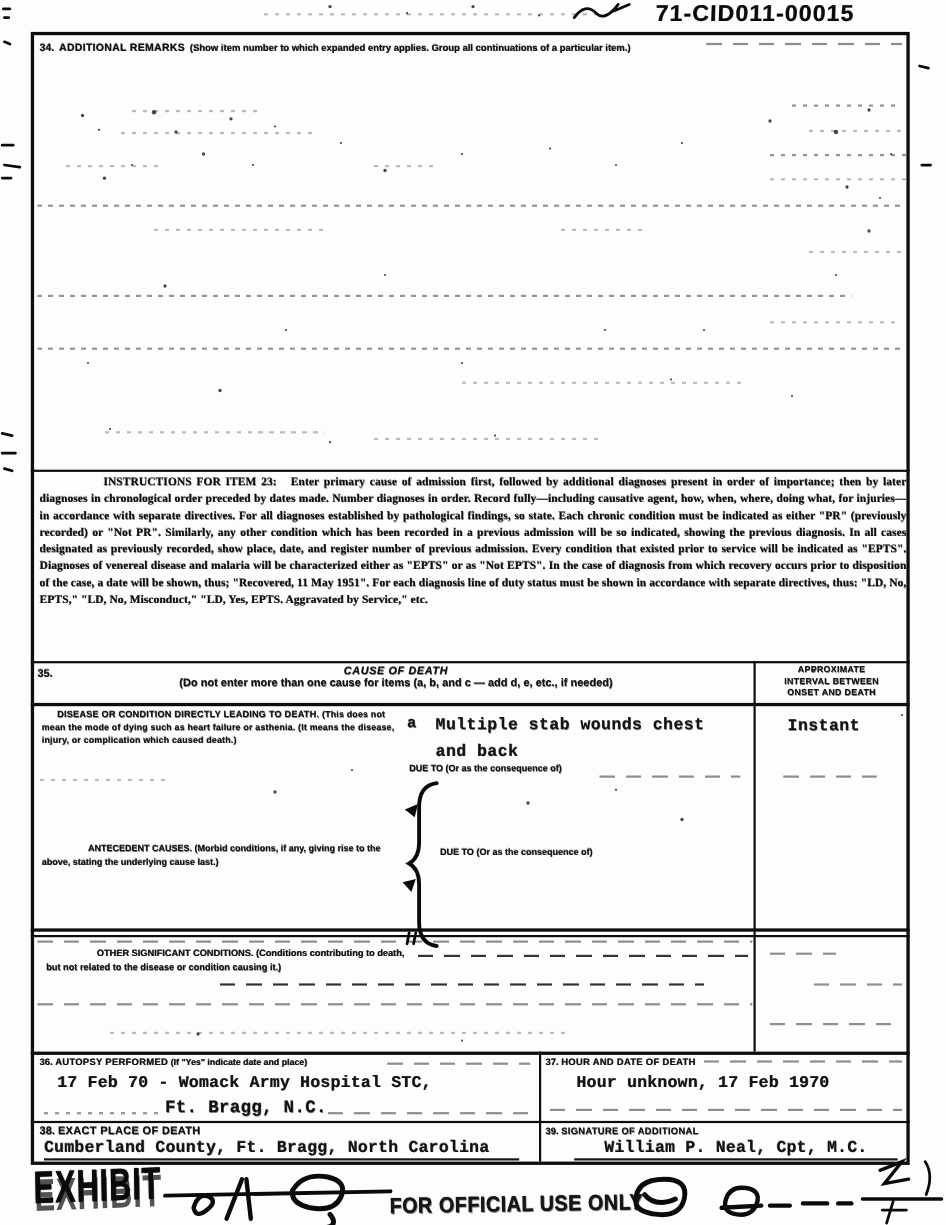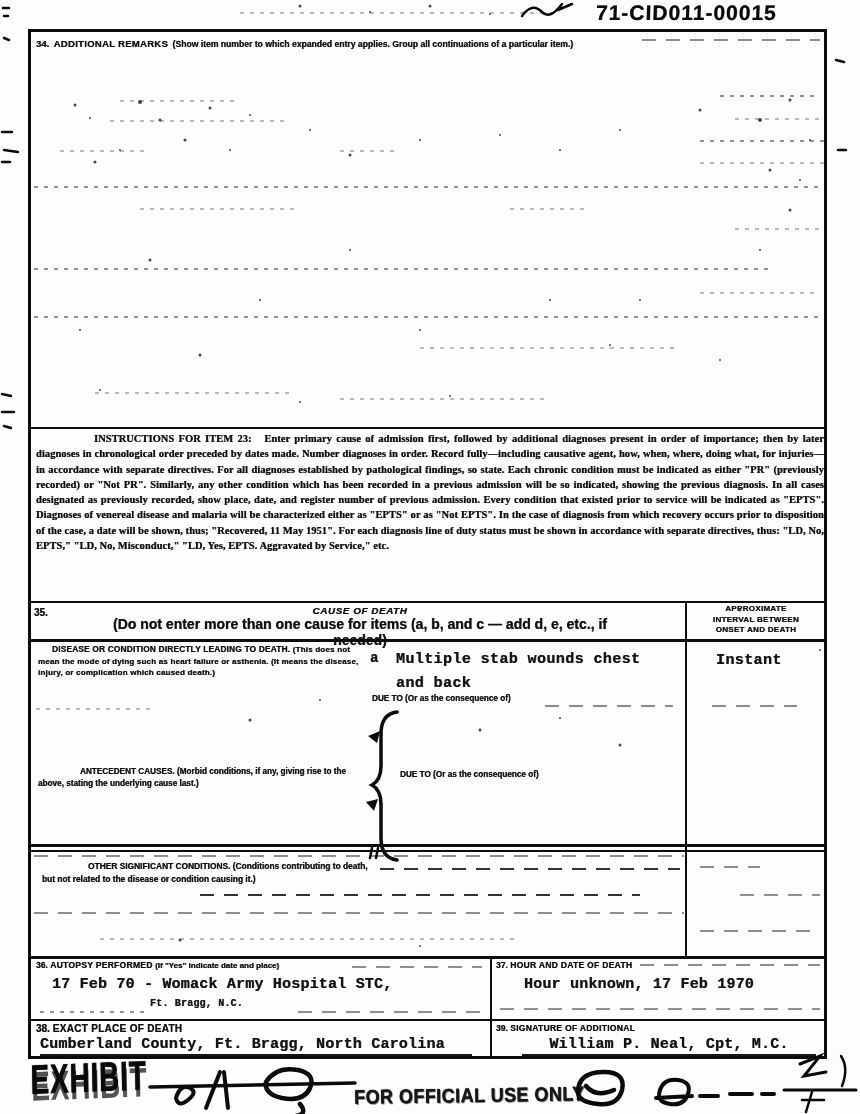--- a/index.html
+++ b/index.html
@@ -79,21 +79,21 @@
   <div class="dots vfaint" style="left:240px;top:12px;width:320px;"></div>
 
   <p class="abs instructions ink" style="margin:0;font-family:Liberation Serif, serif;">
     <span>INSTRUCTIONS FOR ITEM 23:</span>&nbsp;&nbsp;
     <span>Enter primary cause of admission first, followed by additional diagnoses present in order of importance;  then by later diagnoses in chronological order preceded by dates made.  Number diagnoses in order.  Record fully—including causative agent, how, when, where, doing what, for injuries—in accordance with separate directives.  For all diagnoses established by pathological findings, so state.  Each chronic condition must be indicated as either "PR" (previously recorded) or "Not PR".  Similarly, any other condition which has been recorded in a previous admission will be so indicated, showing the previous diagnosis.  In all cases designated as previously recorded, show place, date, and register number of previous admission.  Every condition that existed prior to service will be indicated as "EPTS".  Diagnoses of venereal disease and malaria will be characterized either as "EPTS" or as "Not EPTS".  In the case of diagnosis from which recovery occurs prior to disposition of the case, a date will be shown, thus;  "Recovered, 11 May 1951".  For each diagnosis line of duty status must be shown in accordance with separate directives, thus:  "LD, No, EPTS," "LD, No, Misconduct," "LD, Yes, EPTS.  Aggravated by Service," etc.</span>
   </p>
 
   <div class="abs sec-num ink" style="left:34px;top:607px;font-size:10px;">35.</div>
   <div class="abs ink" style="left:100px;top:605px;width:520px;text-align:center;">
     <div class="lbl" style="font-size:9.8px;letter-spacing:.6px;font-style:italic;">CAUSE OF DEATH</div>
-    <div class="note" style="font-size:14px;">(Do not enter more than one cause for items (a, b, and c — add d, e, etc., if needed)</div>
+    <div class="note" style="font-size:10px;">(Do not enter more than one cause for items (a, b, and c — add d, e, etc., if needed)</div>
   </div>
   <div class="abs ink" style="left:688px;top:604px;width:136px;text-align:center;font-size:8px;font-weight:700;line-height:10.5px;letter-spacing:.3px;">
     <div>APPROXIMATE</div>
     <div>INTERVAL BETWEEN</div>
     <div>ONSET AND DEATH</div>
   </div>
 
   <div class="abs ink small-lbl" style="left:38px;top:644px;width:322px;text-indent:14px;">
     <span class="lbl">DISEASE OR CONDITION DIRECTLY LEADING TO DEATH.</span>
     <span class="note" style="font-size:8px;">(This does not mean the mode of dying such as heart failure or asthenia.  (It means the disease, injury, or complication which caused death.)</span>
@@ -133,21 +133,21 @@
   <div class="dash faint" style="left:740px;top:894px;width:80px;"></div>
   <div class="dash faint" style="left:700px;top:930px;width:115px;"></div>
 
   <div class="abs ink" style="left:36px;top:960px;font-size:8.5px;">
     <span class="lbl">36.</span>
     <span class="lbl" style="letter-spacing:.3px;">AUTOPSY PERFORMED</span>
     <span class="note" style="font-size:8px;">(If "Yes" indicate date and place)</span>
   </div>
   <div class="dash faint" style="left:352px;top:966px;width:130px;"></div>
   <div class="abs mono ink" style="left:52px;top:976px;font-size:15px;letter-spacing:.2px;">17 Feb 70 - Womack Army Hospital STC,</div>
-  <div class="abs mono ink" style="left:150px;top:998px;font-size:10px;letter-spacing:.2px;">Ft. Bragg, N.C.</div>
+  <div class="abs mono ink" style="left:150px;top:998px;font-size:16px;letter-spacing:.2px;">Ft. Bragg, N.C.</div>
   <div class="dots faint" style="left:40px;top:1011px;width:105px;"></div>
   <div class="dash faint" style="left:298px;top:1011px;width:186px;"></div>
 
   <div class="abs ink" style="left:496px;top:960px;font-size:8.5px;">
     <span class="lbl">37.</span>
     <span class="lbl" style="letter-spacing:.3px;">HOUR AND DATE OF DEATH</span>
   </div>
   <div class="dash faint" style="left:640px;top:964px;width:180px;"></div>
   <div class="abs mono ink" style="left:524px;top:976px;font-size:15px;letter-spacing:.2px;">Hour unknown, 17 Feb 1970</div>
   <div class="dash faint" style="left:500px;top:1008px;width:320px;"></div>

